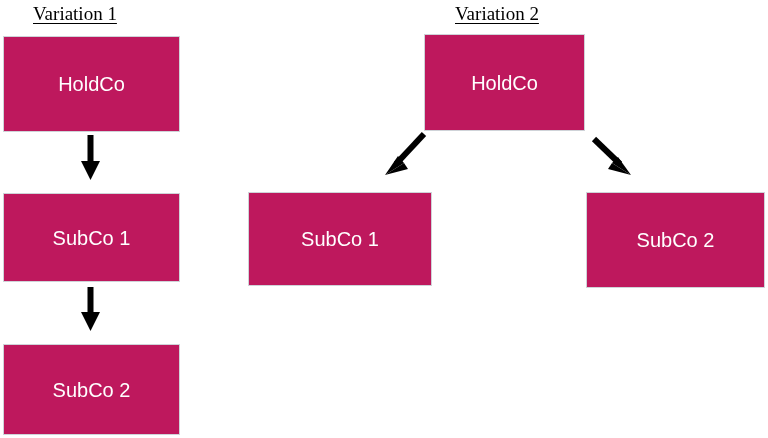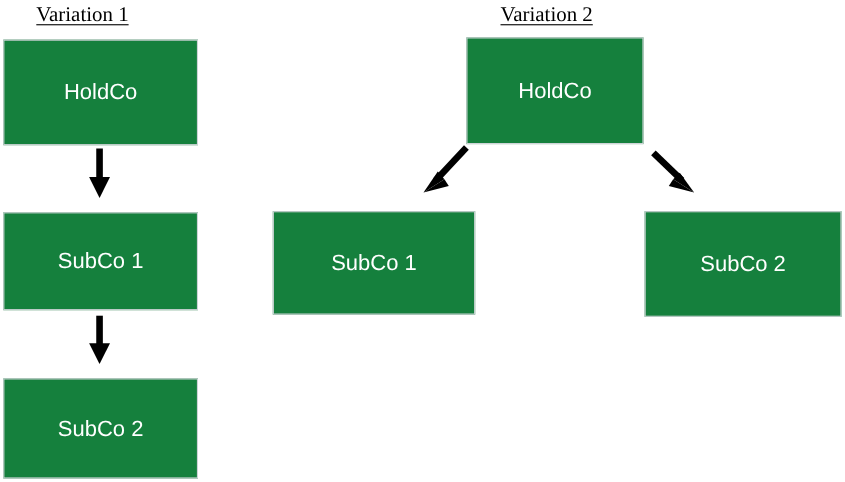--- a/index.html
+++ b/index.html
@@ -22,21 +22,21 @@
     font-family: "Liberation Serif", serif;
     font-size: 19px;
     line-height: 1;
     color: #000000;
     text-decoration: underline;
     text-underline-offset: 3px;
     white-space: nowrap;
   }
   .node-box {
     position: absolute;
-    background: #15803d;
+    background: #be185d;
     border: 1px solid #cfd3d8;
     box-sizing: border-box;
     display: flex;
     align-items: center;
     justify-content: center;
   }
   .node-label {
     color: #ffffff;
     font-family: "Liberation Sans", sans-serif;
     font-size: 20px;

